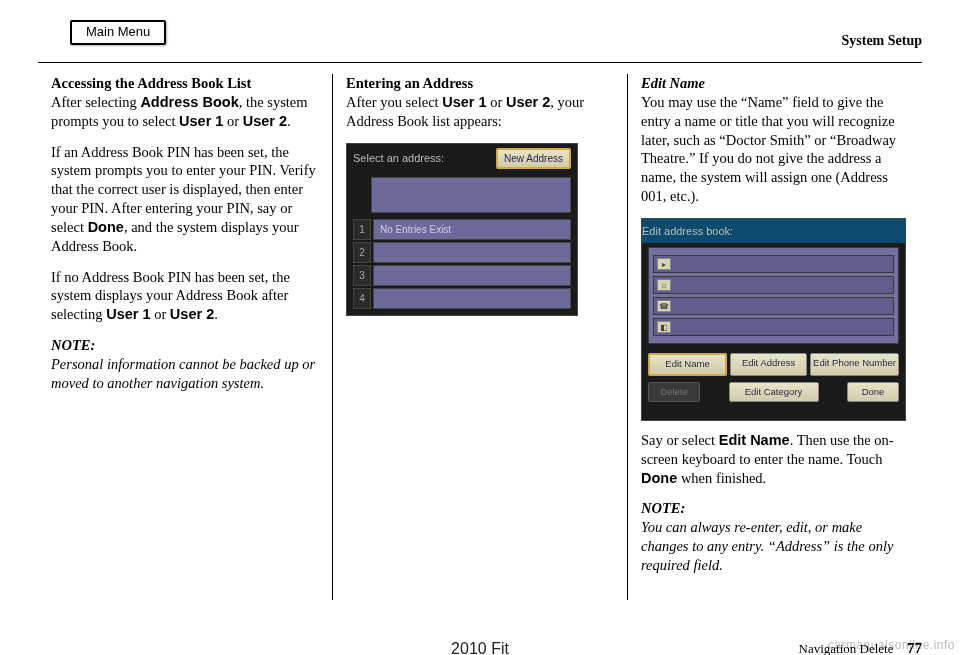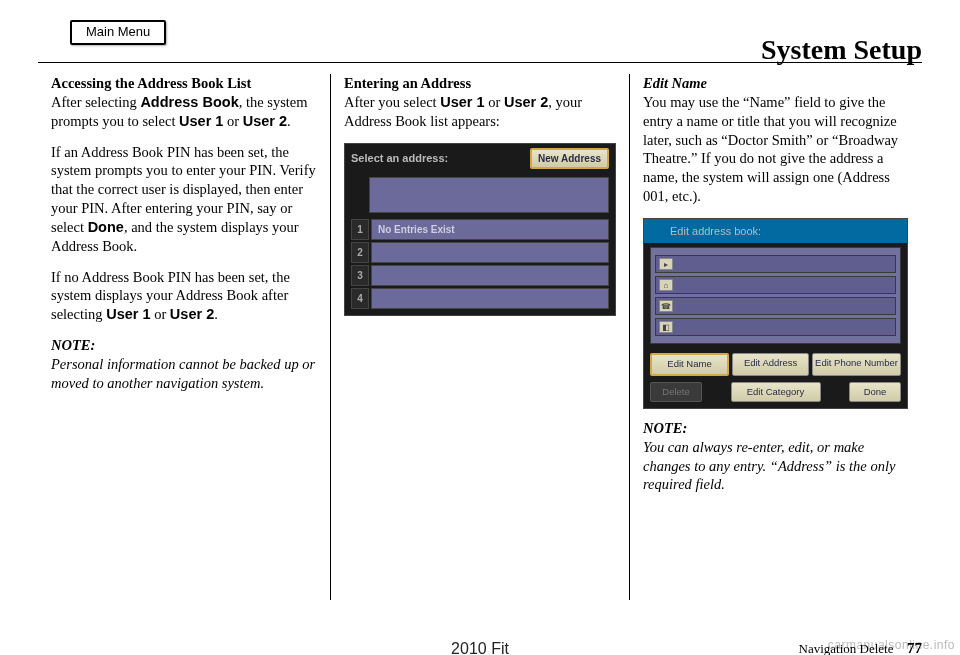--- a/index.html
+++ b/index.html
@@ -25,21 +25,21 @@
     font-size: 13px;
     background: #fff;
     box-shadow: 1px 1px 2px rgba(0,0,0,0.3);
   }
   .page-title {
     position: absolute;
     top: 32px;
     right: 38px;
     font-family: "Times New Roman", serif;
     font-weight: bold;
-    font-size: 28px;
+    font-size: 14px;
   }
   .hr-top {
     position: absolute;
     top: 62px;
     left: 38px;
     right: 38px;
     border-top: 1.5px solid #000;
   }
   .columns {
     position: absolute;
@@ -63,21 +63,21 @@
 
   
   .nav-screen {
     background: #1a1a1a;
     border: 1px solid #444;
     font-family: Arial, Helvetica, sans-serif;
     font-size: 11px;
     color: #ddd;
     margin-bottom: 10px;
   }
-  .ns1 { width: 272px; font-weight: bold; }
+  .ns1 { width: 232px; }
   .ns1-header {
     display: flex;
     align-items: center;
     padding: 4px 6px;
     background: #1a1a1a;
   }
   .ns1-header .title { flex: 1; color: #bbb; }
   .ns1 .new-addr-btn {
     background: linear-gradient(#e8e4c8, #d0cba8);
     border: 2px solid #d4a840;
@@ -113,21 +113,21 @@
     margin-left: 2px;
     padding: 3px 6px;
     color: #cfcce6;
     font-size: 10px;
     white-space: nowrap;
   }
   .ns1 .listrow .cell.empty { color: transparent; }
 
   
   .ns2 { width: 265px; }
-  .ns2-header { padding: 5px 26px; color: #bbb; background:#0369a1; }
+  .ns2-header { padding: 5px 0; color: #bbb; background:#0c4a6e; }
   .ns2 .field-area { background:#71709e; margin: 4px 6px 6px 6px; padding:4px; border:1px solid #3a3a3a; }
   .ns2 .field {
     background: #5f5e8e;
     border: 1px solid #3a3a3a;
     height: 18px;
     margin: 3px 0;
     display:flex;
     align-items:center;
     padding-left:3px;
   }
@@ -161,21 +161,21 @@
     border: 2px solid #d4a840;
   }
   .ns2 .pillbtn.disabled {
     background: #3a3a3a;
     color: #777;
     border: 1px solid #555;
   }
   .ns2 .btnrow2 {
     display: flex;
     gap: 5px;
-    padding: 3px 6px 6px 6px;
+    padding: 3px 6px 18px 6px;
     align-items: center;
   }
   .ns2 .btnrow2 .spacer { flex:1; }
 
   .footer {
     position: absolute;
     bottom: 16px;
     left: 0; right: 0;
     display: flex;
     align-items: baseline;
@@ -294,20 +294,23 @@
       <div class="btnrow2">
         <div class="pillbtn disabled" style="flex:0 0 52px">Delete</div>
         <div class="spacer"></div>
         <div class="pillbtn" style="flex:0 0 90px">Edit Category</div>
         <div class="spacer"></div>
         <div class="pillbtn" style="flex:0 0 52px">Done</div>
       </div>
     </div>
 
     <p class="para">
+      <span>Say or select </span><span class="sans-bold">Edit Name</span><span>. Then use the on-screen keyboard to enter the name. Touch </span><span class="sans-bold">Done</span><span> when finished.</span>
+    </p>
+    <p class="para">
       <span class="bold italic">NOTE:</span><br>
       <span class="italic">You can always re-enter, edit, or make changes to any entry. “Address” is the only required field.</span>
     </p>
   </div>
 
 </div>
 
 <div class="footer">
   <div class="footer-center">2010 Fit</div>
   <div class="footer-right">

